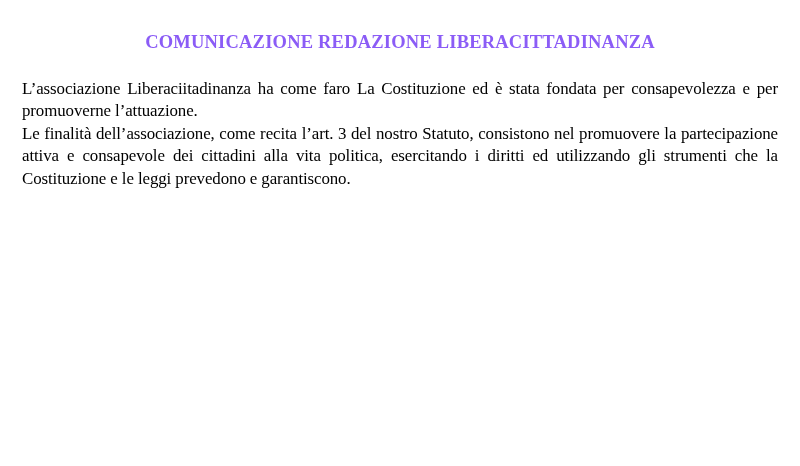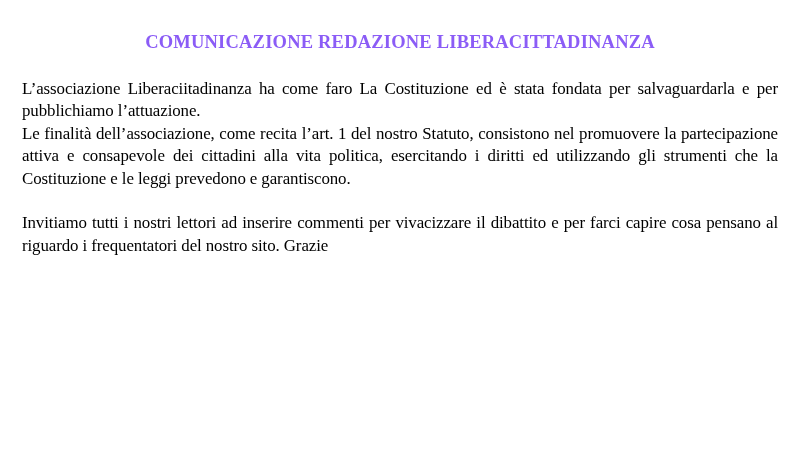--- a/index.html
+++ b/index.html
@@ -50,25 +50,22 @@
 </head>
 <body>
 
 <div class="page">
 
   <h1 class="doc-title">COMUNICAZIONE REDAZIONE LIBERACITTADINANZA</h1>
 
   <div class="doc-body">
 
     <div class="block">
-      <p>L’associazione Liberaciitadinanza ha come faro La Costituzione ed è stata fondata per salvaguardarla e per pubblichiamo l’attuazione.</p>
-      <p>Le finalità dell’associazione, come recita l’art. 1 del nostro Statuto, consistono nel promuovere la partecipazione attiva e consapevole dei cittadini alla vita politica, esercitando i diritti ed utilizzando gli strumenti che la Costituzione e le leggi prevedono e garantiscono.</p>
+      <p>L’associazione Liberaciitadinanza ha come faro La Costituzione ed è stata fondata per consapevolezza e per promuoverne l’attuazione.</p>
+      <p>Le finalità dell’associazione, come recita l’art. 3 del nostro Statuto, consistono nel promuovere la partecipazione attiva e consapevole dei cittadini alla vita politica, esercitando i diritti ed utilizzando gli strumenti che la Costituzione e le leggi prevedono e garantiscono.</p>
     </div>
 
     <div class="block">
     </div>
 
-    <div class="block">
-      <p>Invitiamo tutti i nostri lettori ad inserire commenti per vivacizzare il dibattito e per farci capire cosa pensano al riguardo i frequentatori del nostro sito. Grazie</p>
-    </div>
 
   </div>
 </div>
 
 </body></html>

